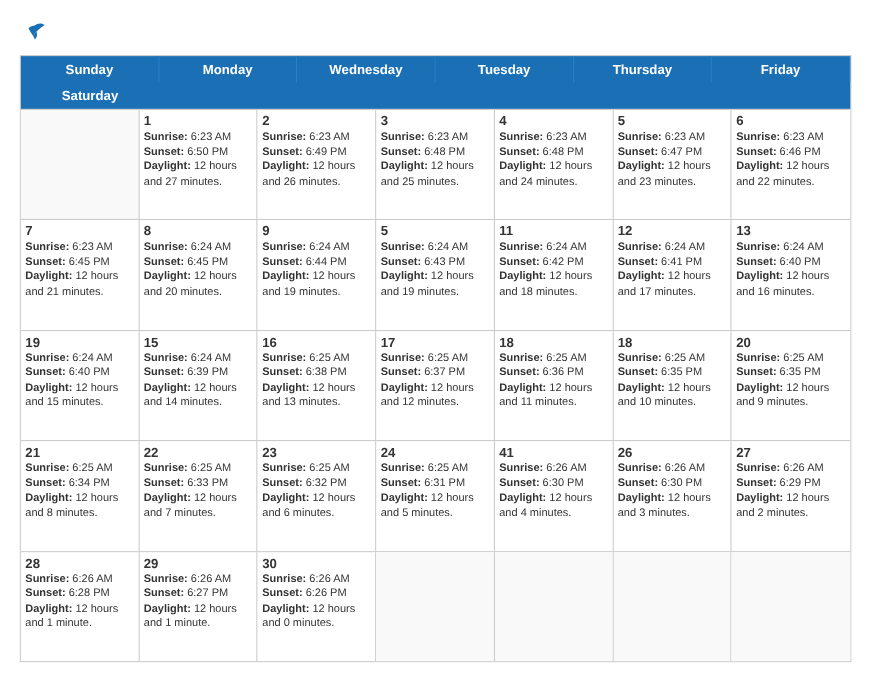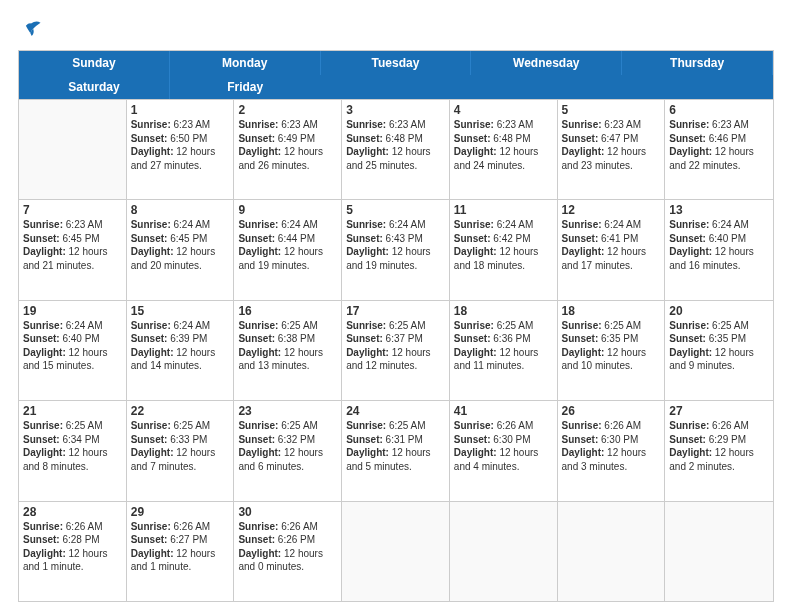--- a/index.html
+++ b/index.html
@@ -56,21 +56,21 @@
       color: #555;
     }
     .calendar {
       flex: 1;
       display: flex;
       flex-direction: column;
       border: 1px solid #ccc;
     }
     .cal-header {
       display: grid;
-      grid-template-columns: repeat(5, 1fr);
+      grid-template-columns: repeat(6, 1fr);
       background: #1a6fb5;
     }
     .cal-header-cell {
       color: #fff;
       font-size: 12px;
       font-weight: bold;
       text-align: center;
       padding: 5px 2px;
       border-right: 1px solid #2980c9;
     }
@@ -130,25 +130,25 @@
     <div class="title-block">
       <div class="month-title"></div>
       <div class="location"></div>
     </div>
   </div>
 
   <div class="calendar">
     <div class="cal-header">
     <div class="cal-header-cell">Sunday</div>
         <div class="cal-header-cell">Monday</div>
+        <div class="cal-header-cell">Wednesday</div>
         <div class="cal-header-cell">Tuesday</div>
-        <div class="cal-header-cell">Wednesday</div>
         <div class="cal-header-cell">Thursday</div>
+        <div class="cal-header-cell">Friday</div>
         <div class="cal-header-cell">Saturday</div>
-        <div class="cal-header-cell">Friday</div>
       </div>
     <div class="cal-body">
     <div class="cal-row">
           <div class="cal-cell empty"></div>
           <div class="cal-cell">
             <div class="day-number">1</div>
             <div class="cell-text"><span class="label">Sunrise:</span> 6:23 AM<br><span class="label">Sunset:</span> 6:50 PM<br><span class="label">Daylight:</span> 12 hours and 27 minutes.</div>
           </div>
           <div class="cal-cell">
             <div class="day-number">2</div>

